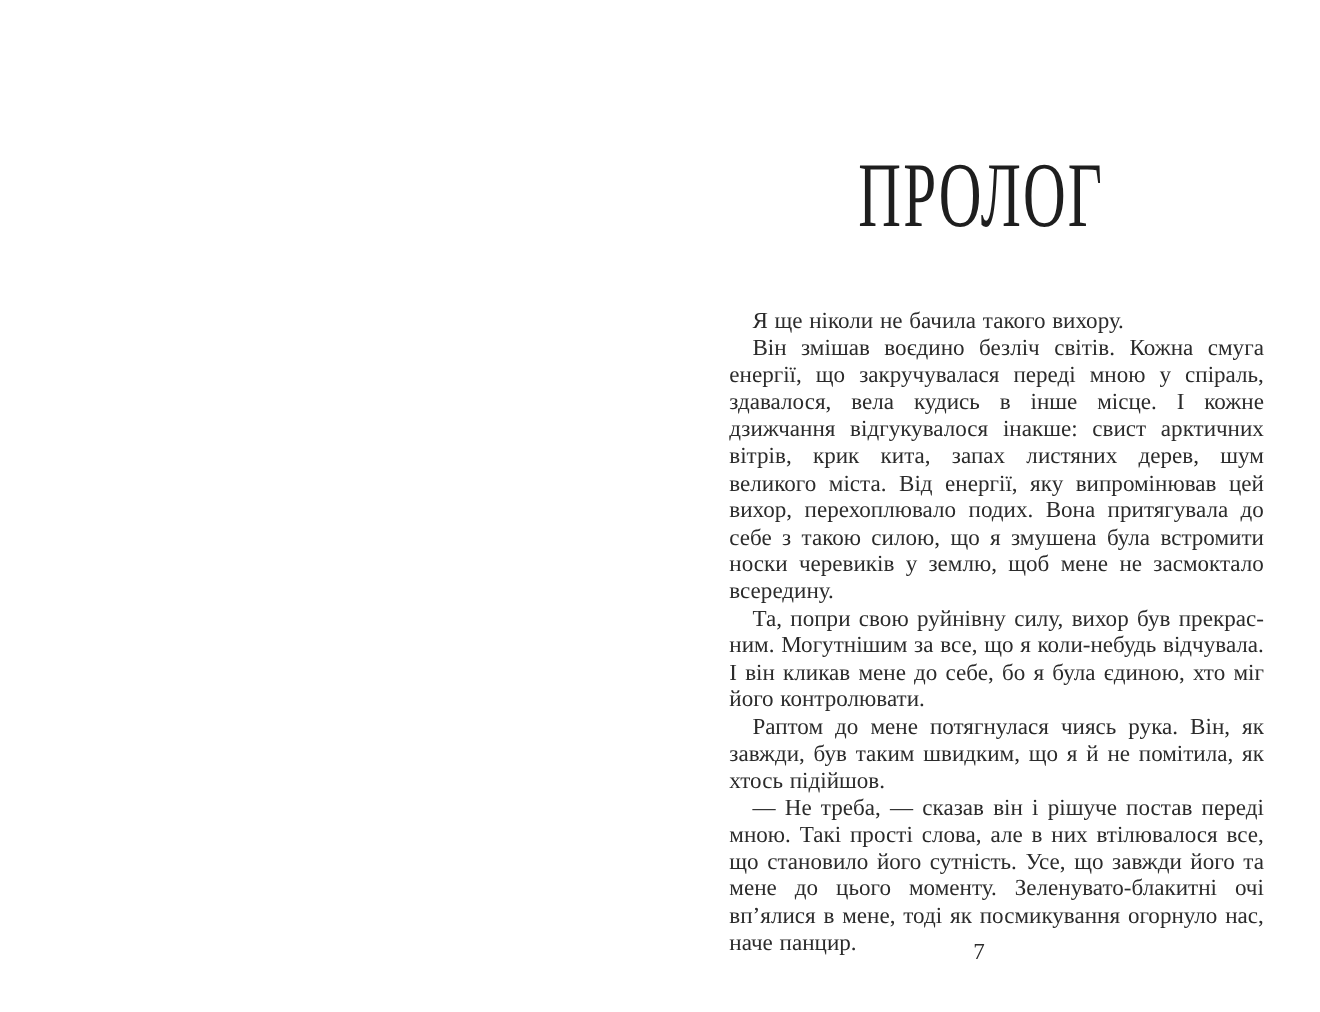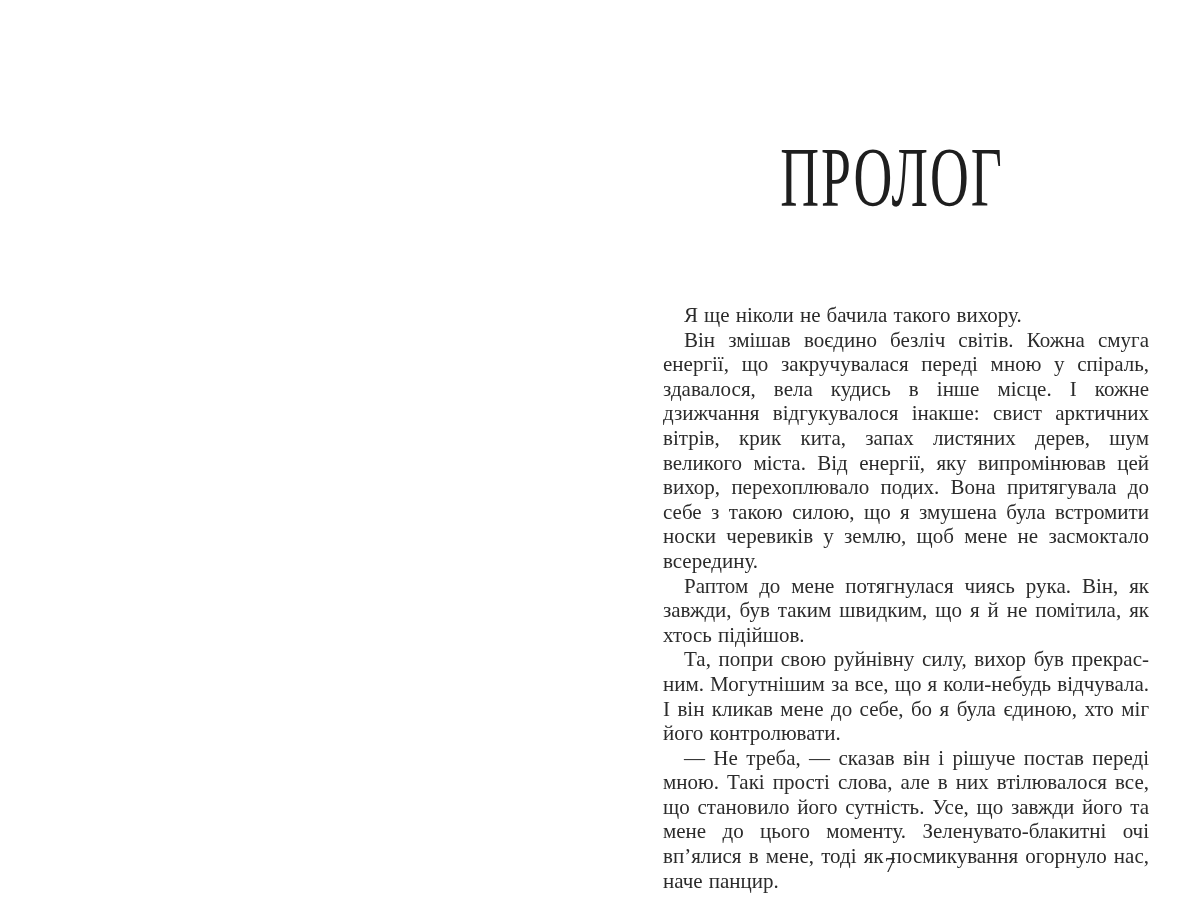--- a/index.html
+++ b/index.html
@@ -36,21 +36,20 @@
     left: 663px;
     top: 279px;
     width: 486px;
     font-size: 21px;
     line-height: 24.6px;
     color: #2b2b2b;
     text-align: justify;
     text-align-last: left;
     hyphens: manual;
     word-spacing: 0.04em;
-    margin-top: 24px;
   }
 
   .text-block p {
     margin: 0;
     padding: 0;
     text-indent: 21px;
   }
 
   .page-number {
     position: absolute;
@@ -65,20 +64,20 @@
 </head>
 <body>
 
 <div class="book-page">
 
   <h1 class="chapter-title">ПРОЛОГ</h1>
 
   <div class="text-block">
     <p>Я ще ніколи не бачила такого вихору.</p>
     <p>Він змішав воєдино безліч світів. Кожна смуга енергії, що закручувалася переді мною у спіраль, зда­валося, вела кудись в інше місце. І кожне дзижчання відгукувалося інакше: свист арктичних вітрів, крик кита, запах листяних дерев, шум великого міста. Від енергії, яку випромінював цей вихор, перехоплювало подих. Вона притягувала до себе з такою силою, що я змушена була встромити носки черевиків у землю, щоб мене не засмоктало всередину.</p>
+    <p>Та, попри свою руйнівну силу, вихор був прекрас­ним. Могутнішим за все, що я коли-небудь відчува­ла. І він кликав мене до себе, бо я була єдиною, хто міг його контролювати.</p>
     <p>Раптом до мене потягнулася чиясь рука. Він, як завжди, був таким швидким, що я й не помітила, як хтось підійшов.</p>
-    <p>Та, попри свою руйнівну силу, вихор був прекрас­ним. Могутнішим за все, що я коли-небудь відчува­ла. І він кликав мене до себе, бо я була єдиною, хто міг його контролювати.</p>
     <p>— Не треба, — сказав він і рішуче постав переді мною. Такі прості слова, але в них втілювалося все, що становило його сутність. Усе, що завжди його та мене до цього моменту. Зеленувато-блакитні очі вп’ялися в мене, тоді як посмикування огорнуло нас, наче панцир.</p>
   </div>
 
   <div class="page-number">7</div>
 
 </div>
 
 </body></html>

